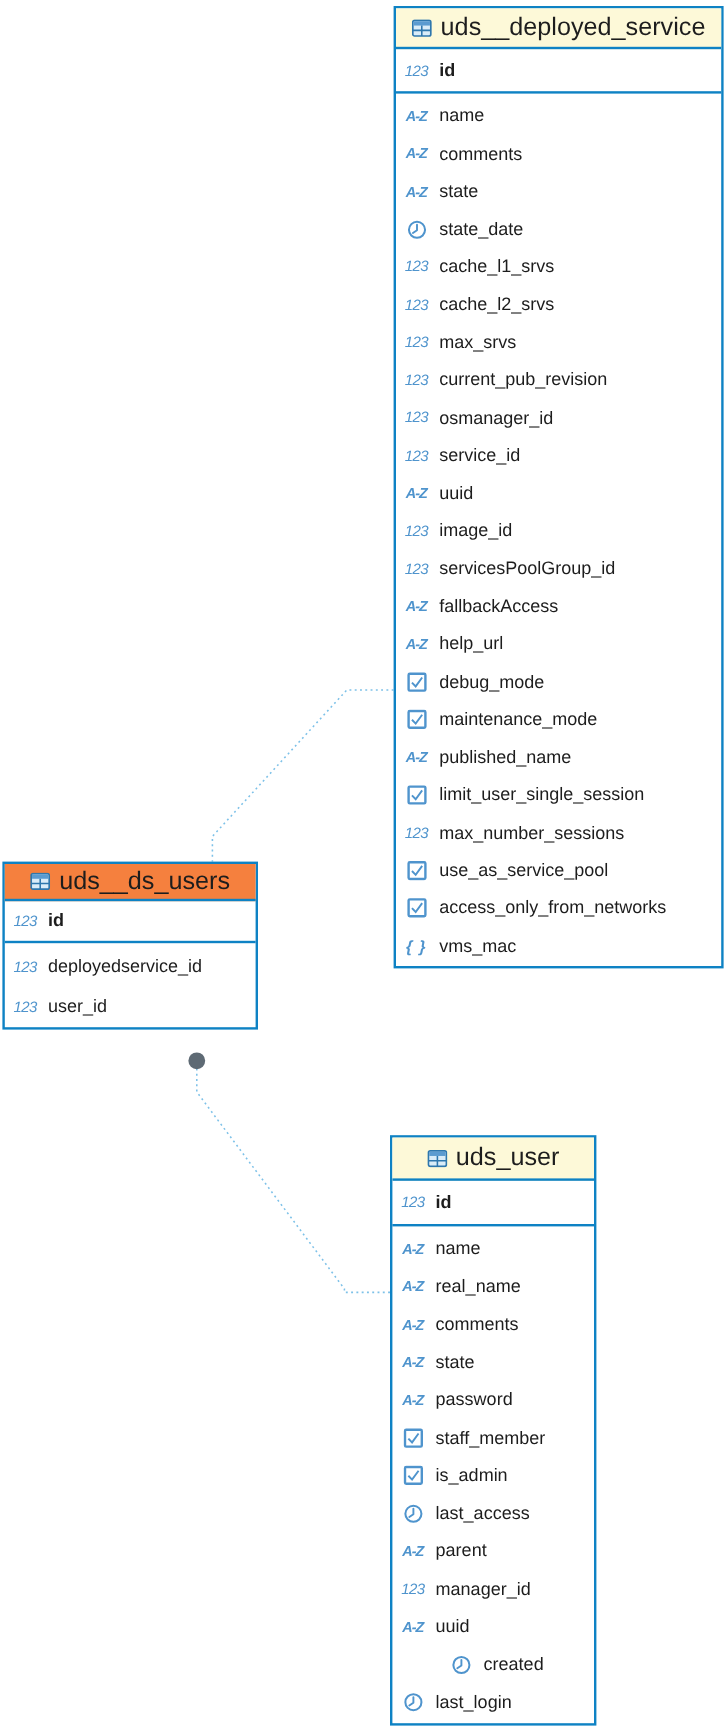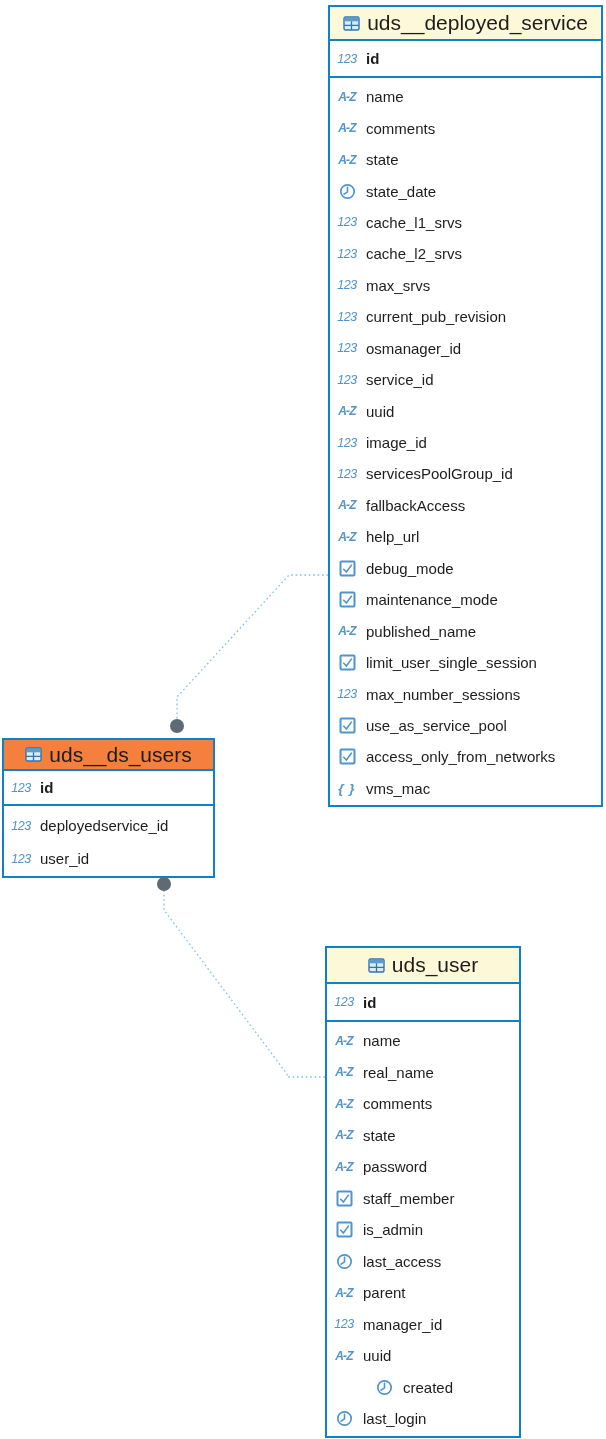--- a/index.html
+++ b/index.html
@@ -205,21 +205,21 @@
           <span class="cname">access_only_from_networks</span>
         </div>
         <div class="trow" style="height: 31.45px;">
           <span class="ticon">
             <span class="tglyph jsn">{ }</span>
           </span>
           <span class="cname">vms_mac</span>
         </div>
       </div>
     </div>
-    <div class="table" style="left: 2px; top: 738px; width: 213px; border-color: rgb(14, 130, 196);">
+    <div class="table" style="left: 2px; top: 718px; width: 213px; border-color: rgb(14, 130, 196);">
       <div class="thead orange" style="height: 31px;">
         <span class="table-icon">
           <svg width="17" height="15" viewBox="0 0 17 15">
             <rect x="1" y="1" width="15" height="13" rx="1.5" fill="#d9ecf8" stroke="#2e77ad" stroke-width="1.4"></rect>
             <rect x="1.7" y="1.7" width="13.6" height="3.6" fill="#5b9bd0"></rect>
             <path d="M8.5 5.3 V14 M1 9.3 H16" stroke="#2e77ad" stroke-width="1.3" fill="none"></path>
           </svg>
         </span>
         <span class="ttitle">uds__ds_users</span>
       </div>
@@ -239,21 +239,21 @@
           <span class="cname">deployedservice_id</span>
         </div>
         <div class="trow" style="height: 33px;">
           <span class="ticon">
             <span class="tglyph num">123</span>
           </span>
           <span class="cname">user_id</span>
         </div>
       </div>
     </div>
-    <div class="table" style="left: 325px; top: 946px; width: 196px; border-color: rgb(14, 130, 196);">
+    <div class="table" style="left: 325px; top: 946px; width: 172px; border-color: rgb(14, 130, 196);">
       <div class="thead cream" style="height: 36px;">
         <span class="table-icon">
           <svg width="17" height="15" viewBox="0 0 17 15">
             <rect x="1" y="1" width="15" height="13" rx="1.5" fill="#d9ecf8" stroke="#2e77ad" stroke-width="1.4"></rect>
             <rect x="1.7" y="1.7" width="13.6" height="3.6" fill="#5b9bd0"></rect>
             <path d="M8.5 5.3 V14 M1 9.3 H16" stroke="#2e77ad" stroke-width="1.3" fill="none"></path>
           </svg>
         </span>
         <span class="ttitle">uds_user</span>
       </div>

